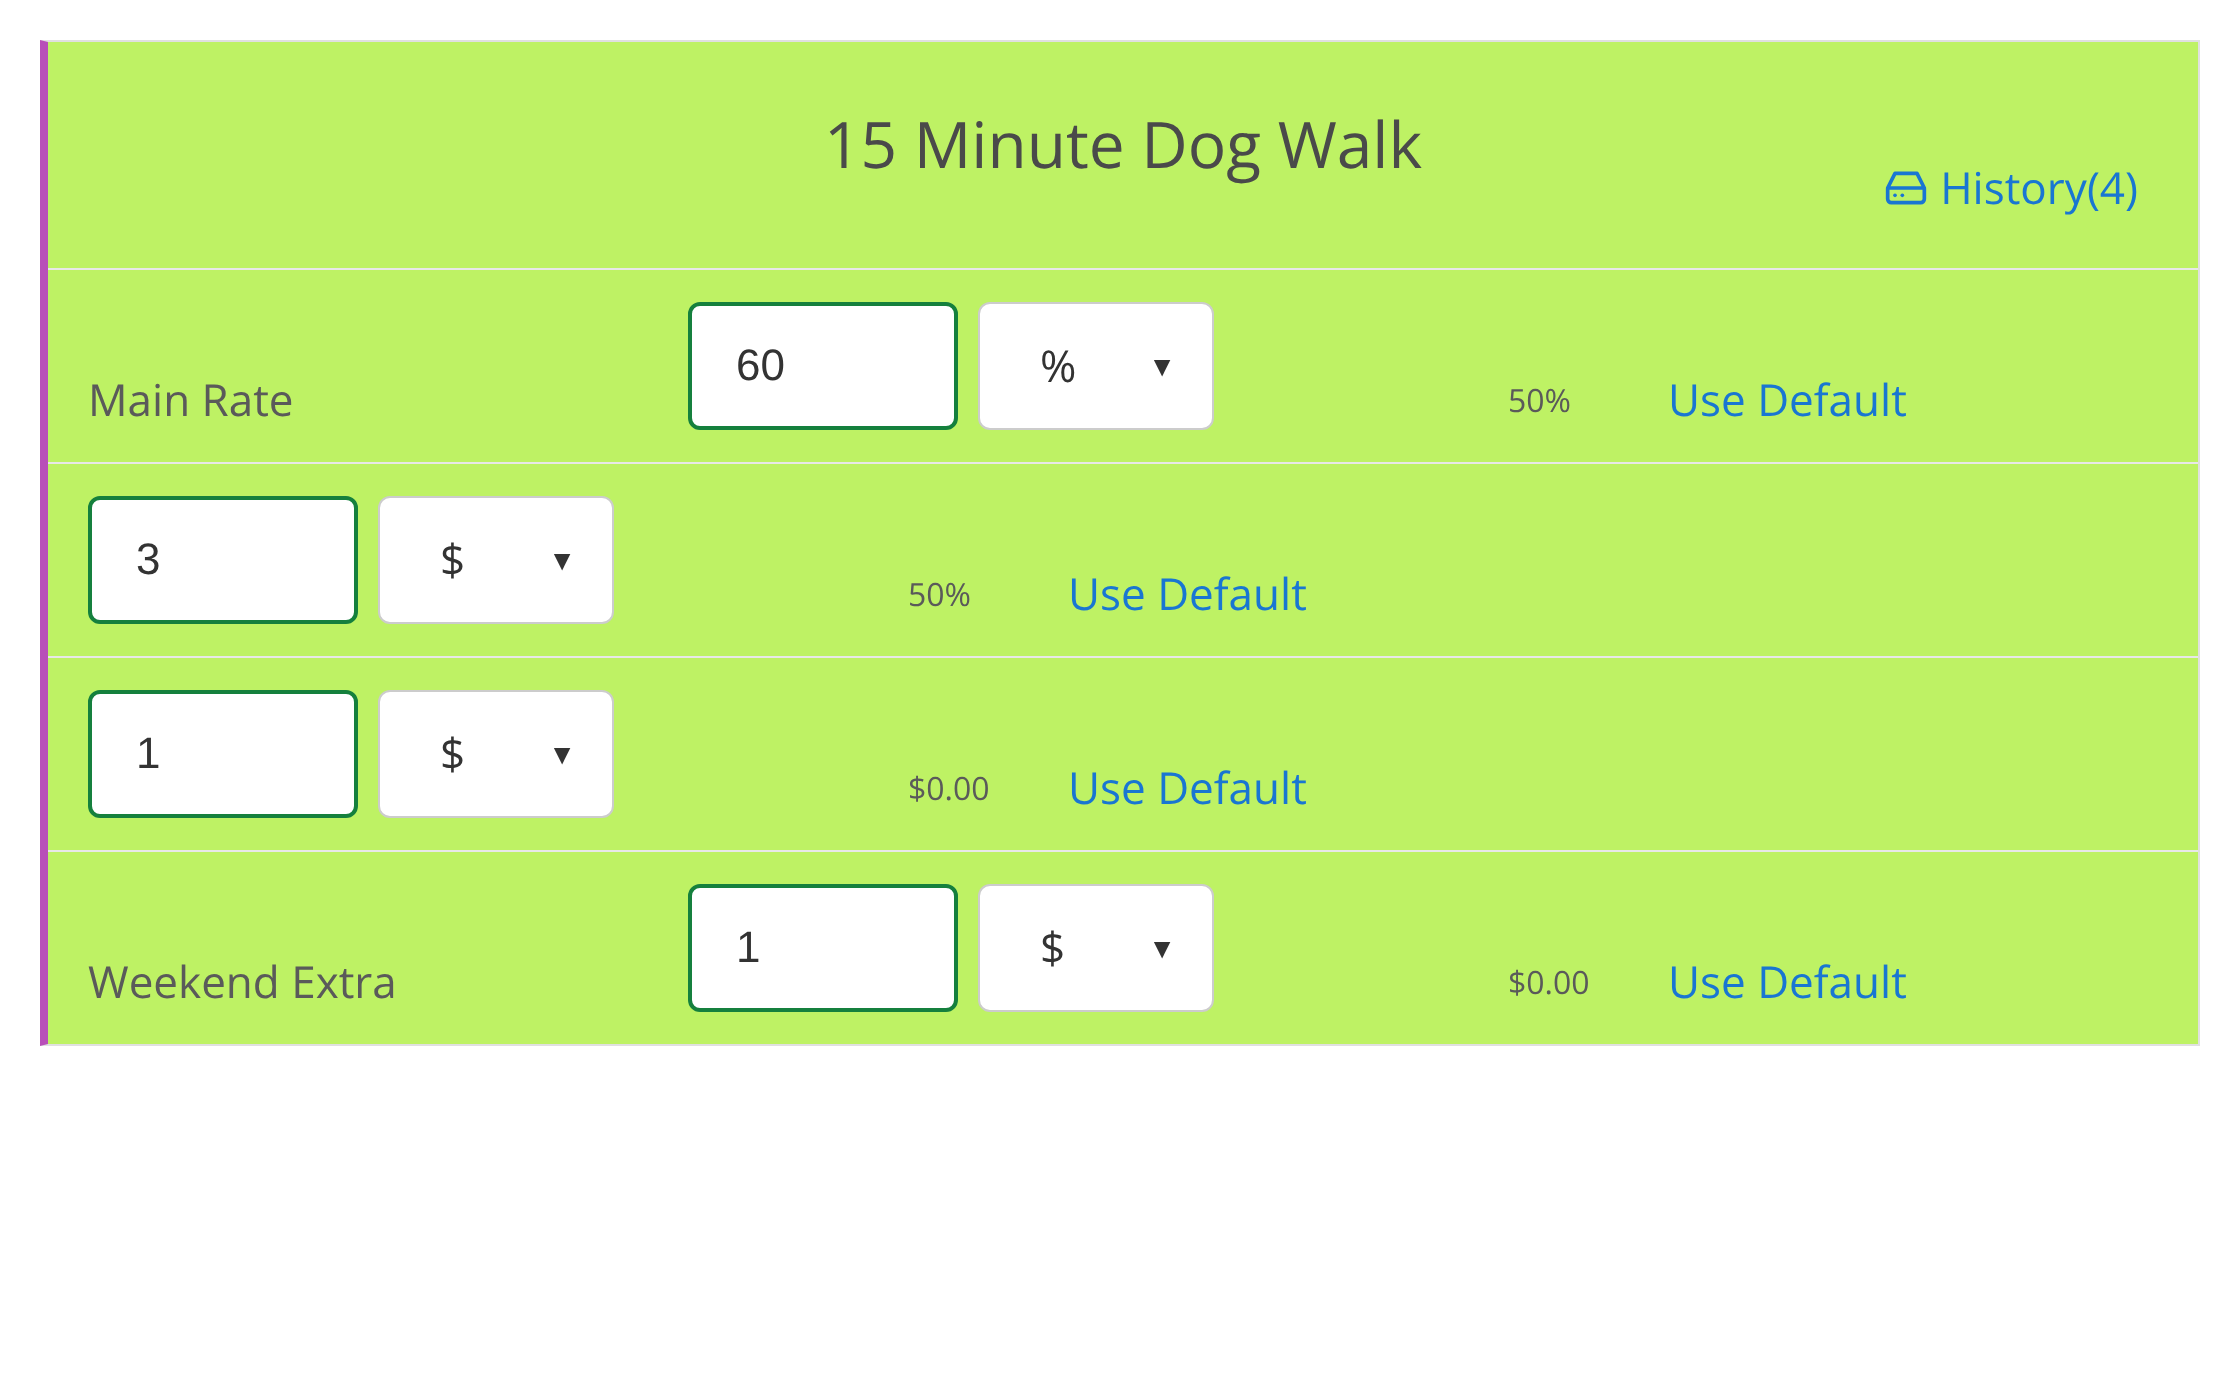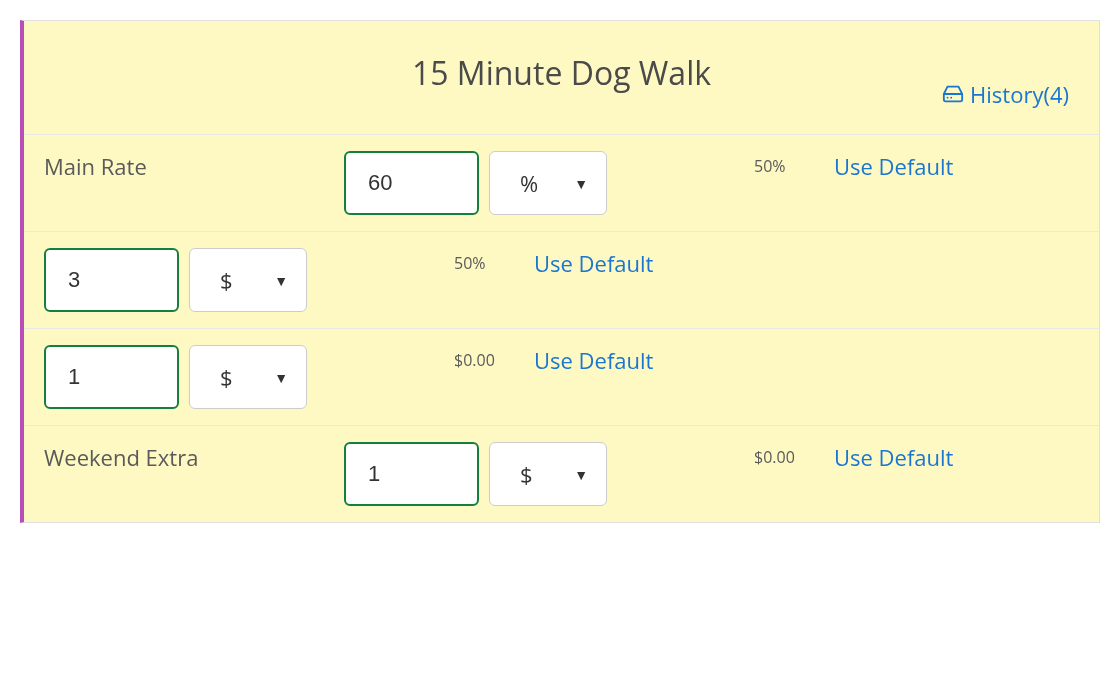--- a/index.html
+++ b/index.html
@@ -10,21 +10,21 @@
     body {
       font-family: -apple-system, BlinkMacSystemFont, "Segoe UI", "Open Sans", Helvetica, Arial, sans-serif;
       background: #fff;
       padding: 20px;
       color: #333;
     }
     .card {
       width: 1080px;
       border: 1px solid #e0e0e0;
       border-left: 4px solid #b84fb8;
-      background: #fef9c3;
+      background: #bef264;
     }
     .card-header {
       position: relative;
       padding: 30px 30px 40px 30px;
       border-bottom: 1px solid #e8e8e8;
       text-align: center;
     }
     .card-title {
       font-size: 32px;
       font-weight: 400;
@@ -67,21 +67,21 @@
       flex-shrink: 0;
     }
     .col-default {
       flex: 1;
       display: flex;
       align-items: center;
       gap: 18px;
     }
     .rate-row {
       display: flex;
-      align-items: flex-start;
+      align-items: flex-end;
       padding: 16px 20px;
       border-bottom: 1px solid #e8e8e8;
     }
     .rate-row:last-child {
       border-bottom: none;
     }
     .rate-label {
       width: 300px;
       flex-shrink: 0;
       font-size: 22px;

